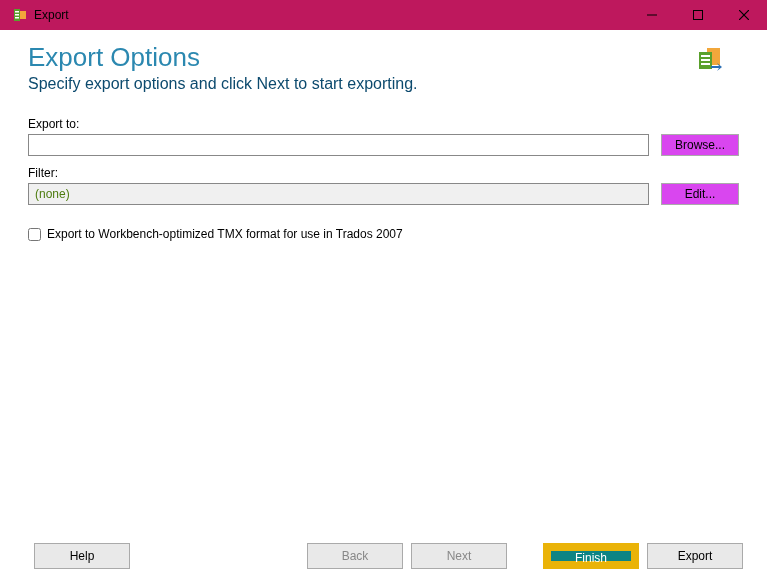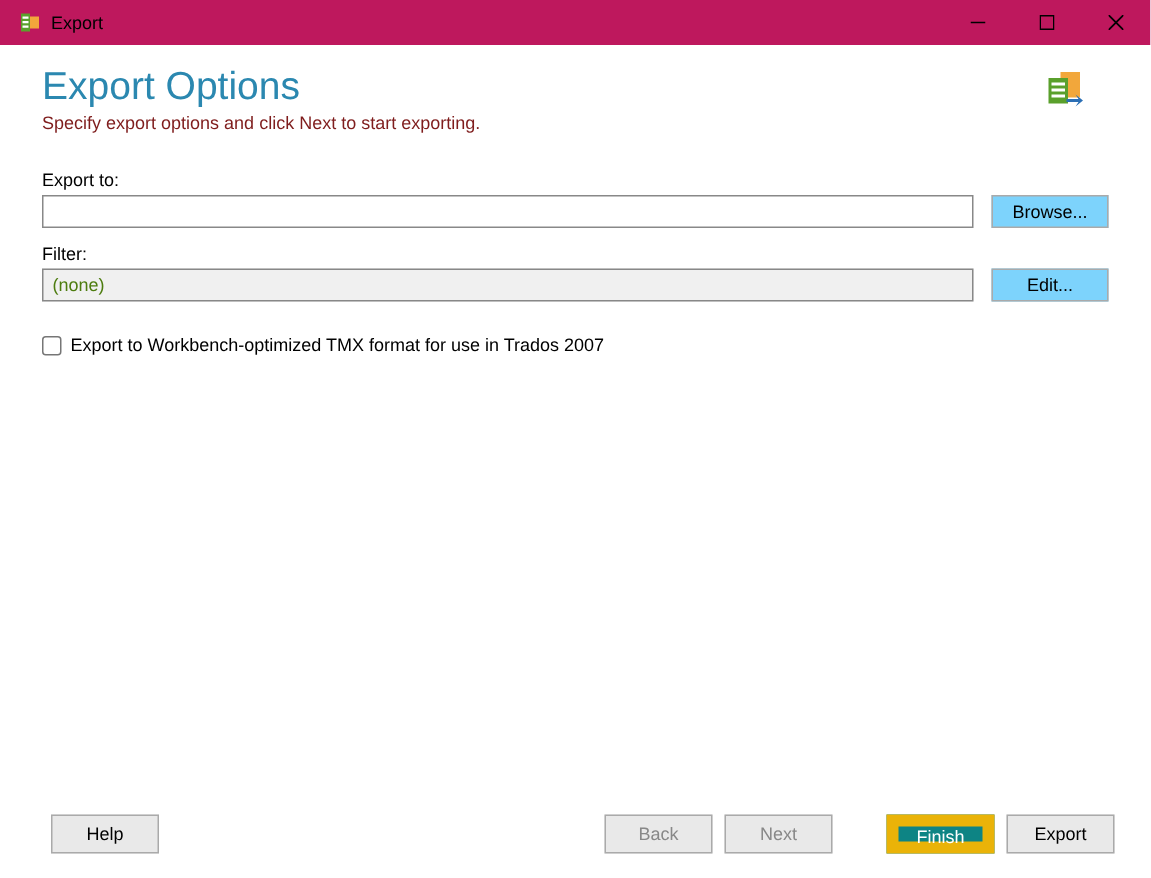--- a/index.html
+++ b/index.html
@@ -56,22 +56,22 @@
     .header-left {
       flex: 1;
     }
     .header-title {
       font-size: 26px;
       font-weight: 400;
       color: #2b88b0;
       margin-bottom: 2px;
     }
     .header-subtitle {
-      font-size: 12px;
-      color: #7f1d1d;
+      font-size: 16px;
+      color: #0c4a6e;
     }
     .header-icon {
       width: 28px;
       height: 28px;
       margin-top: 4px;
     }
     
     .content {
       padding: 16px 28px 8px 28px;
       flex: 1;
@@ -104,21 +104,21 @@
       padding: 2px 6px;
       font-size: 12px;
       background: #f0f0f0;
       color: #4d7c0f;
       line-height: 16px;
     }
     .side-btn {
       width: 78px;
       height: 22px;
       border: 1px solid #aaa;
-      background: #7dd3fc;
+      background: #d946ef;
       font-family: inherit;
       font-size: 12px;
       cursor: pointer;
       text-align: center;
     }
     .checkbox-row {
       display: flex;
       align-items: center;
       gap: 6px;
       margin-top: 22px;
@@ -130,21 +130,21 @@
     
     .footer {
       padding: 10px 24px 16px 34px;
       display: flex;
       align-items: center;
     }
     .footer-spacer {
       flex: 1;
     }
     .footer-btn {
-      width: 72px;
+      width: 96px;
       height: 26px;
       margin-left: 8px;
       border: 1px solid #aaa;
       background: #e9e9e9;
       font-family: inherit;
       font-size: 12px;
       cursor: pointer;
       color: #000;
     }
     .footer-btn.help {

